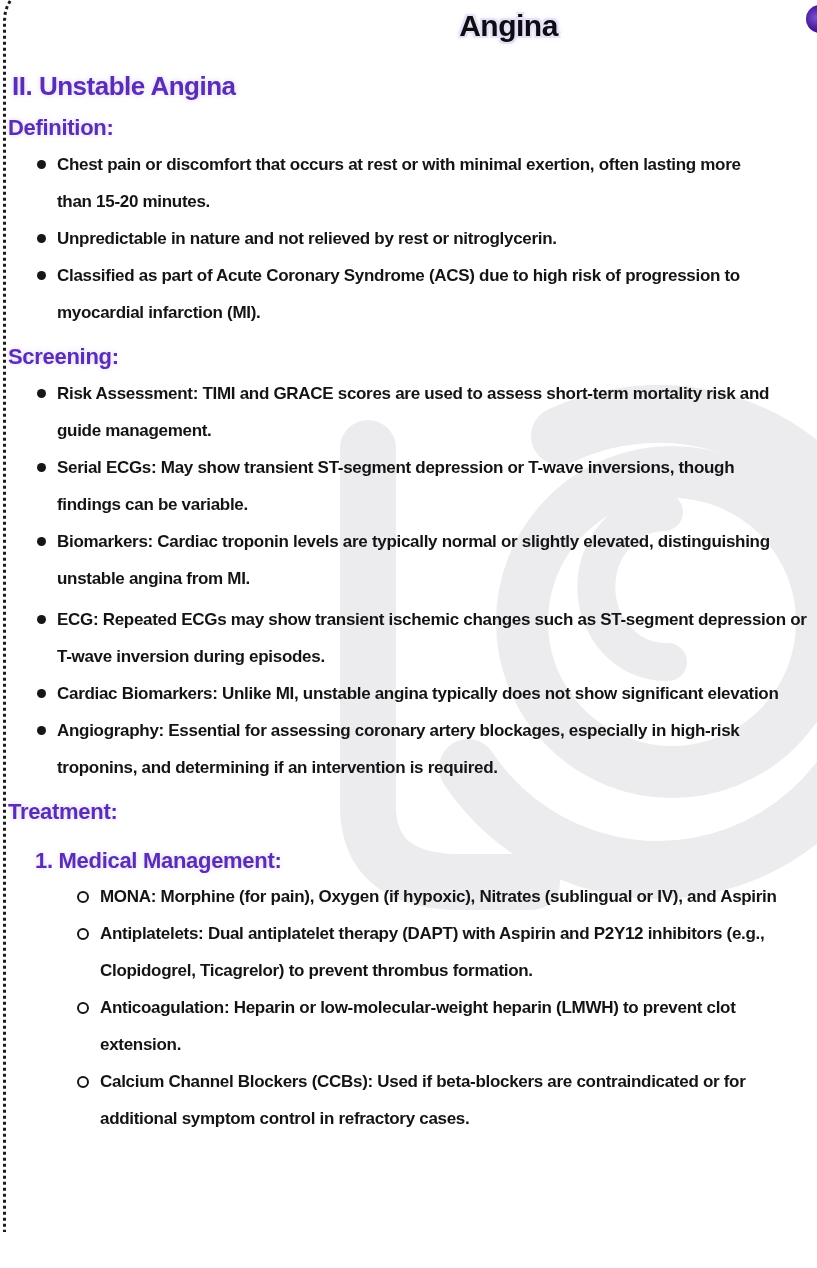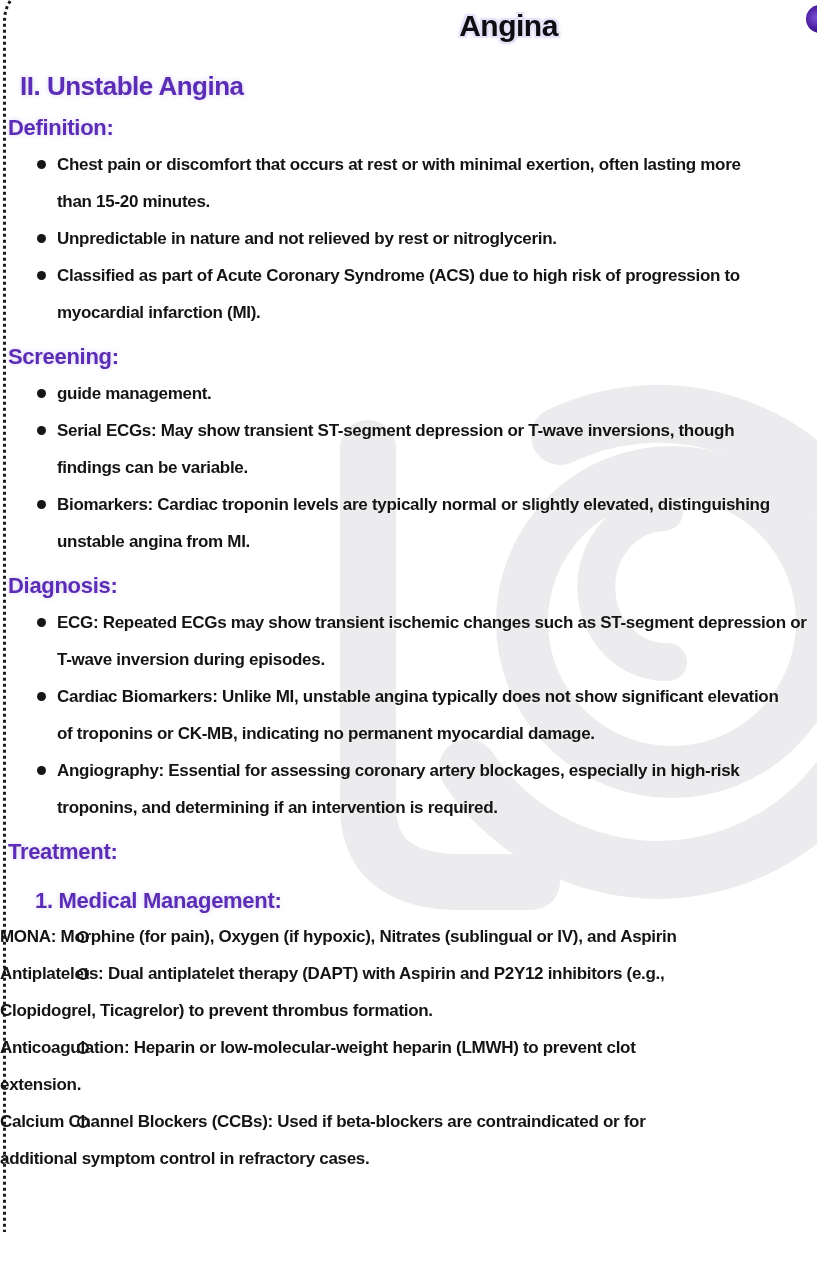--- a/index.html
+++ b/index.html
@@ -23,36 +23,36 @@
     background:radial-gradient(circle at 35% 45%, #7b52d3 0%, #4a1d9e 45%, #2f0f70 100%);
   }
   .content { position:relative; z-index:2; }
   .title {
     margin:6px 0 0 0; text-align:center; transform:translateX(100px);
     font-size:30px; letter-spacing:-0.5px; color:#0d0d12; line-height:40px;
     text-shadow:-2px -2px 0 #e6e1f7, 2px -2px 0 #e6e1f7, -2px 2px 0 #e6e1f7,
                  2px 2px 0 #e6e1f7, 0 0 7px #ddd6f4;
   }
   .h2 {
-    margin:24px 0 0 20px; font-size:26px; line-height:32px; color:#5b2db5;
+    margin:24px 0 0 12px; font-size:26px; line-height:32px; color:#5b2db5;
     letter-spacing:-0.5px; text-shadow:0 0 5px rgba(187,170,235,0.55);
   }
   .shead {
     margin:12px 16px 0 8px; font-size:22px; line-height:28px; color:#5b2db5;
     letter-spacing:-0.3px; text-shadow:0 0 5px rgba(187,170,235,0.55);
   }
   .subhead {
     margin:18px 0 0 35px; font-size:22px; line-height:34px; color:#5b2db5;
     letter-spacing:-0.3px; text-shadow:0 0 5px rgba(187,170,235,0.55);
   }
   .bullets { margin-top:4px; }
   .bullets.tight { margin-top:0; }
   .bullet { position:relative; }
   .b1 { padding-left:57px; }
-  .b2 { }
+  .b2 { padding-left:100px; }
   .dot {
     position:absolute; left:37px; top:14px; width:9px; height:9px;
     border-radius:50%; background:#161616;
   }
   .circ {
     position:absolute; left:77px; top:13px; width:8px; height:8px;
     border:2.5px solid #161616; border-radius:50%; background:transparent;
   }
   .bline {
     height:37px; line-height:37px; font-size:17px; letter-spacing:-0.3px;
@@ -104,45 +104,44 @@
         <span class="dot"></span>
         <div class="bline">Classified as part of Acute Coronary Syndrome (ACS) due to high risk of progression to</div>
         <div class="bline">myocardial infarction (MI).</div>
       </div>
     </div>
 
     <div class="shead">Screening:</div>
     <div class="bullets">
       <div class="bullet b1">
         <span class="dot"></span>
+        <div class="bline">Risk Assessment: TIMI and GRACE scores are used to assess short-term mortality risk and</div>
         <div class="bline">guide management.</div>
       </div>
       <div class="bullet b1">
         <span class="dot"></span>
         <div class="bline">Serial ECGs: May show transient ST-segment depression or T-wave inversions, though</div>
         <div class="bline">findings can be variable.</div>
       </div>
       <div class="bullet b1">
         <span class="dot"></span>
         <div class="bline">Biomarkers: Cardiac troponin levels are typically normal or slightly elevated, distinguishing</div>
         <div class="bline">unstable angina from MI.</div>
       </div>
     </div>
 
-    <div class="shead">Diagnosis:</div>
     <div class="bullets">
       <div class="bullet b1">
         <span class="dot"></span>
         <div class="bline">ECG: Repeated ECGs may show transient ischemic changes such as ST-segment depression or</div>
         <div class="bline">T-wave inversion during episodes.</div>
       </div>
       <div class="bullet b1">
         <span class="dot"></span>
         <div class="bline">Cardiac Biomarkers: Unlike MI, unstable angina typically does not show significant elevation</div>
-        <div class="bline">of troponins or CK-MB, indicating no permanent myocardial damage.</div>
       </div>
       <div class="bullet b1">
         <span class="dot"></span>
         <div class="bline">Angiography: Essential for assessing coronary artery blockages, especially in high-risk</div>
         <div class="bline">troponins, and determining if an intervention is required.</div>
       </div>
     </div>
 
     <div class="shead">Treatment:</div>
     <div class="subhead">1. Medical Management:</div>

